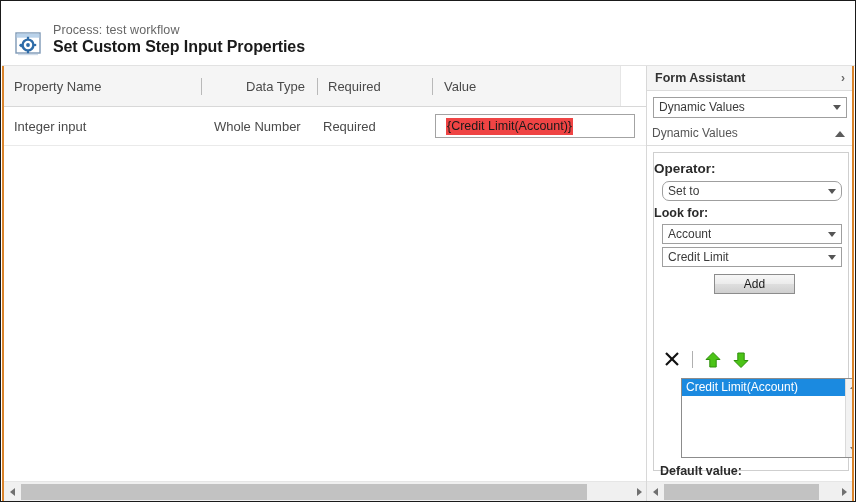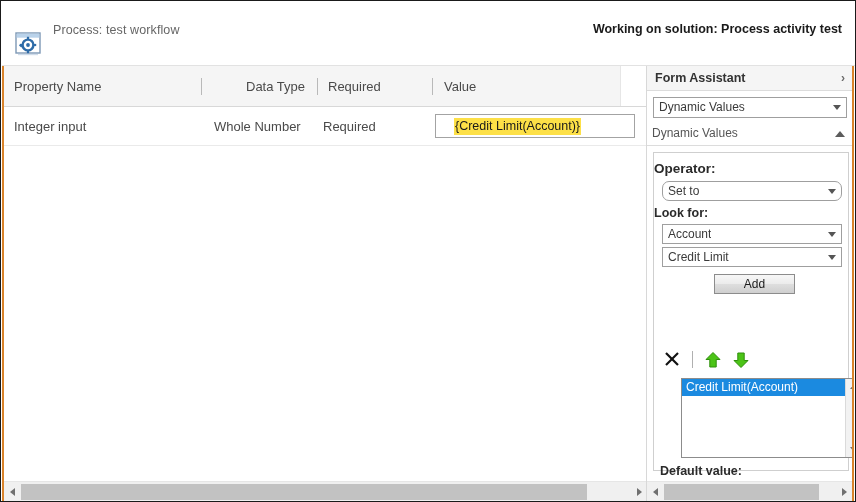--- a/index.html
+++ b/index.html
@@ -116,25 +116,25 @@
   }
   .value-box {
     position: absolute;
     left: 431px; top: 7px;
     width: 200px; height: 24px;
     background: #ffffff;
     border: 1px solid #a3a3a3;
   }
   .value-token {
     position: absolute;
-    left: 18px; top: 3px;
+    left: 10px; top: 3px;
     padding: 0 1px;
     font-size: 12.5px;
     color: #1a1a1a;
-    background: #fde047;
+    background: #ef4444;
     line-height: 17px;
     white-space: nowrap;
   }
 
   
   .hscroll {
     position: absolute;
     left: 0; bottom: 0;
     width: 644px; height: 21px;
     background: #f0f0f0;
@@ -359,21 +359,21 @@
             <rect x="-1.1" y="5.1" width="2.2" height="3.1"></rect>
             <rect x="-8.2" y="-1.1" width="3.1" height="2.2"></rect>
             <rect x="5.1" y="-1.1" width="3.1" height="2.2"></rect>
             <rect x="-6.6" y="-6.0" width="2.2" height="3.0" transform="rotate(-45)"></rect>
           </g>
         </g>
         <rect x="5" y="26" width="20" height="1.2" fill="#cfdcea"></rect>
       </svg>
     </div>
     <div class="hdr-sub">Process: test workflow</div>
-    <div class="hdr-solution">Working on solution: Process activity test</div>
+    <div class="hdr-title">Set Custom Step Input Properties</div>
   </div>
 
   <div class="grid-wrap">
 
     <div class="grid-header">
       <div class="colhead" style="left:10px;">Property Name</div>
       <div class="colsep" style="left:197px;"></div>
       <div class="colhead" style="left:210px;margin-left:32px;">Data Type</div>
       <div class="colsep" style="left:313px;"></div>
       <div class="colhead" style="left:324px;">Required</div>

